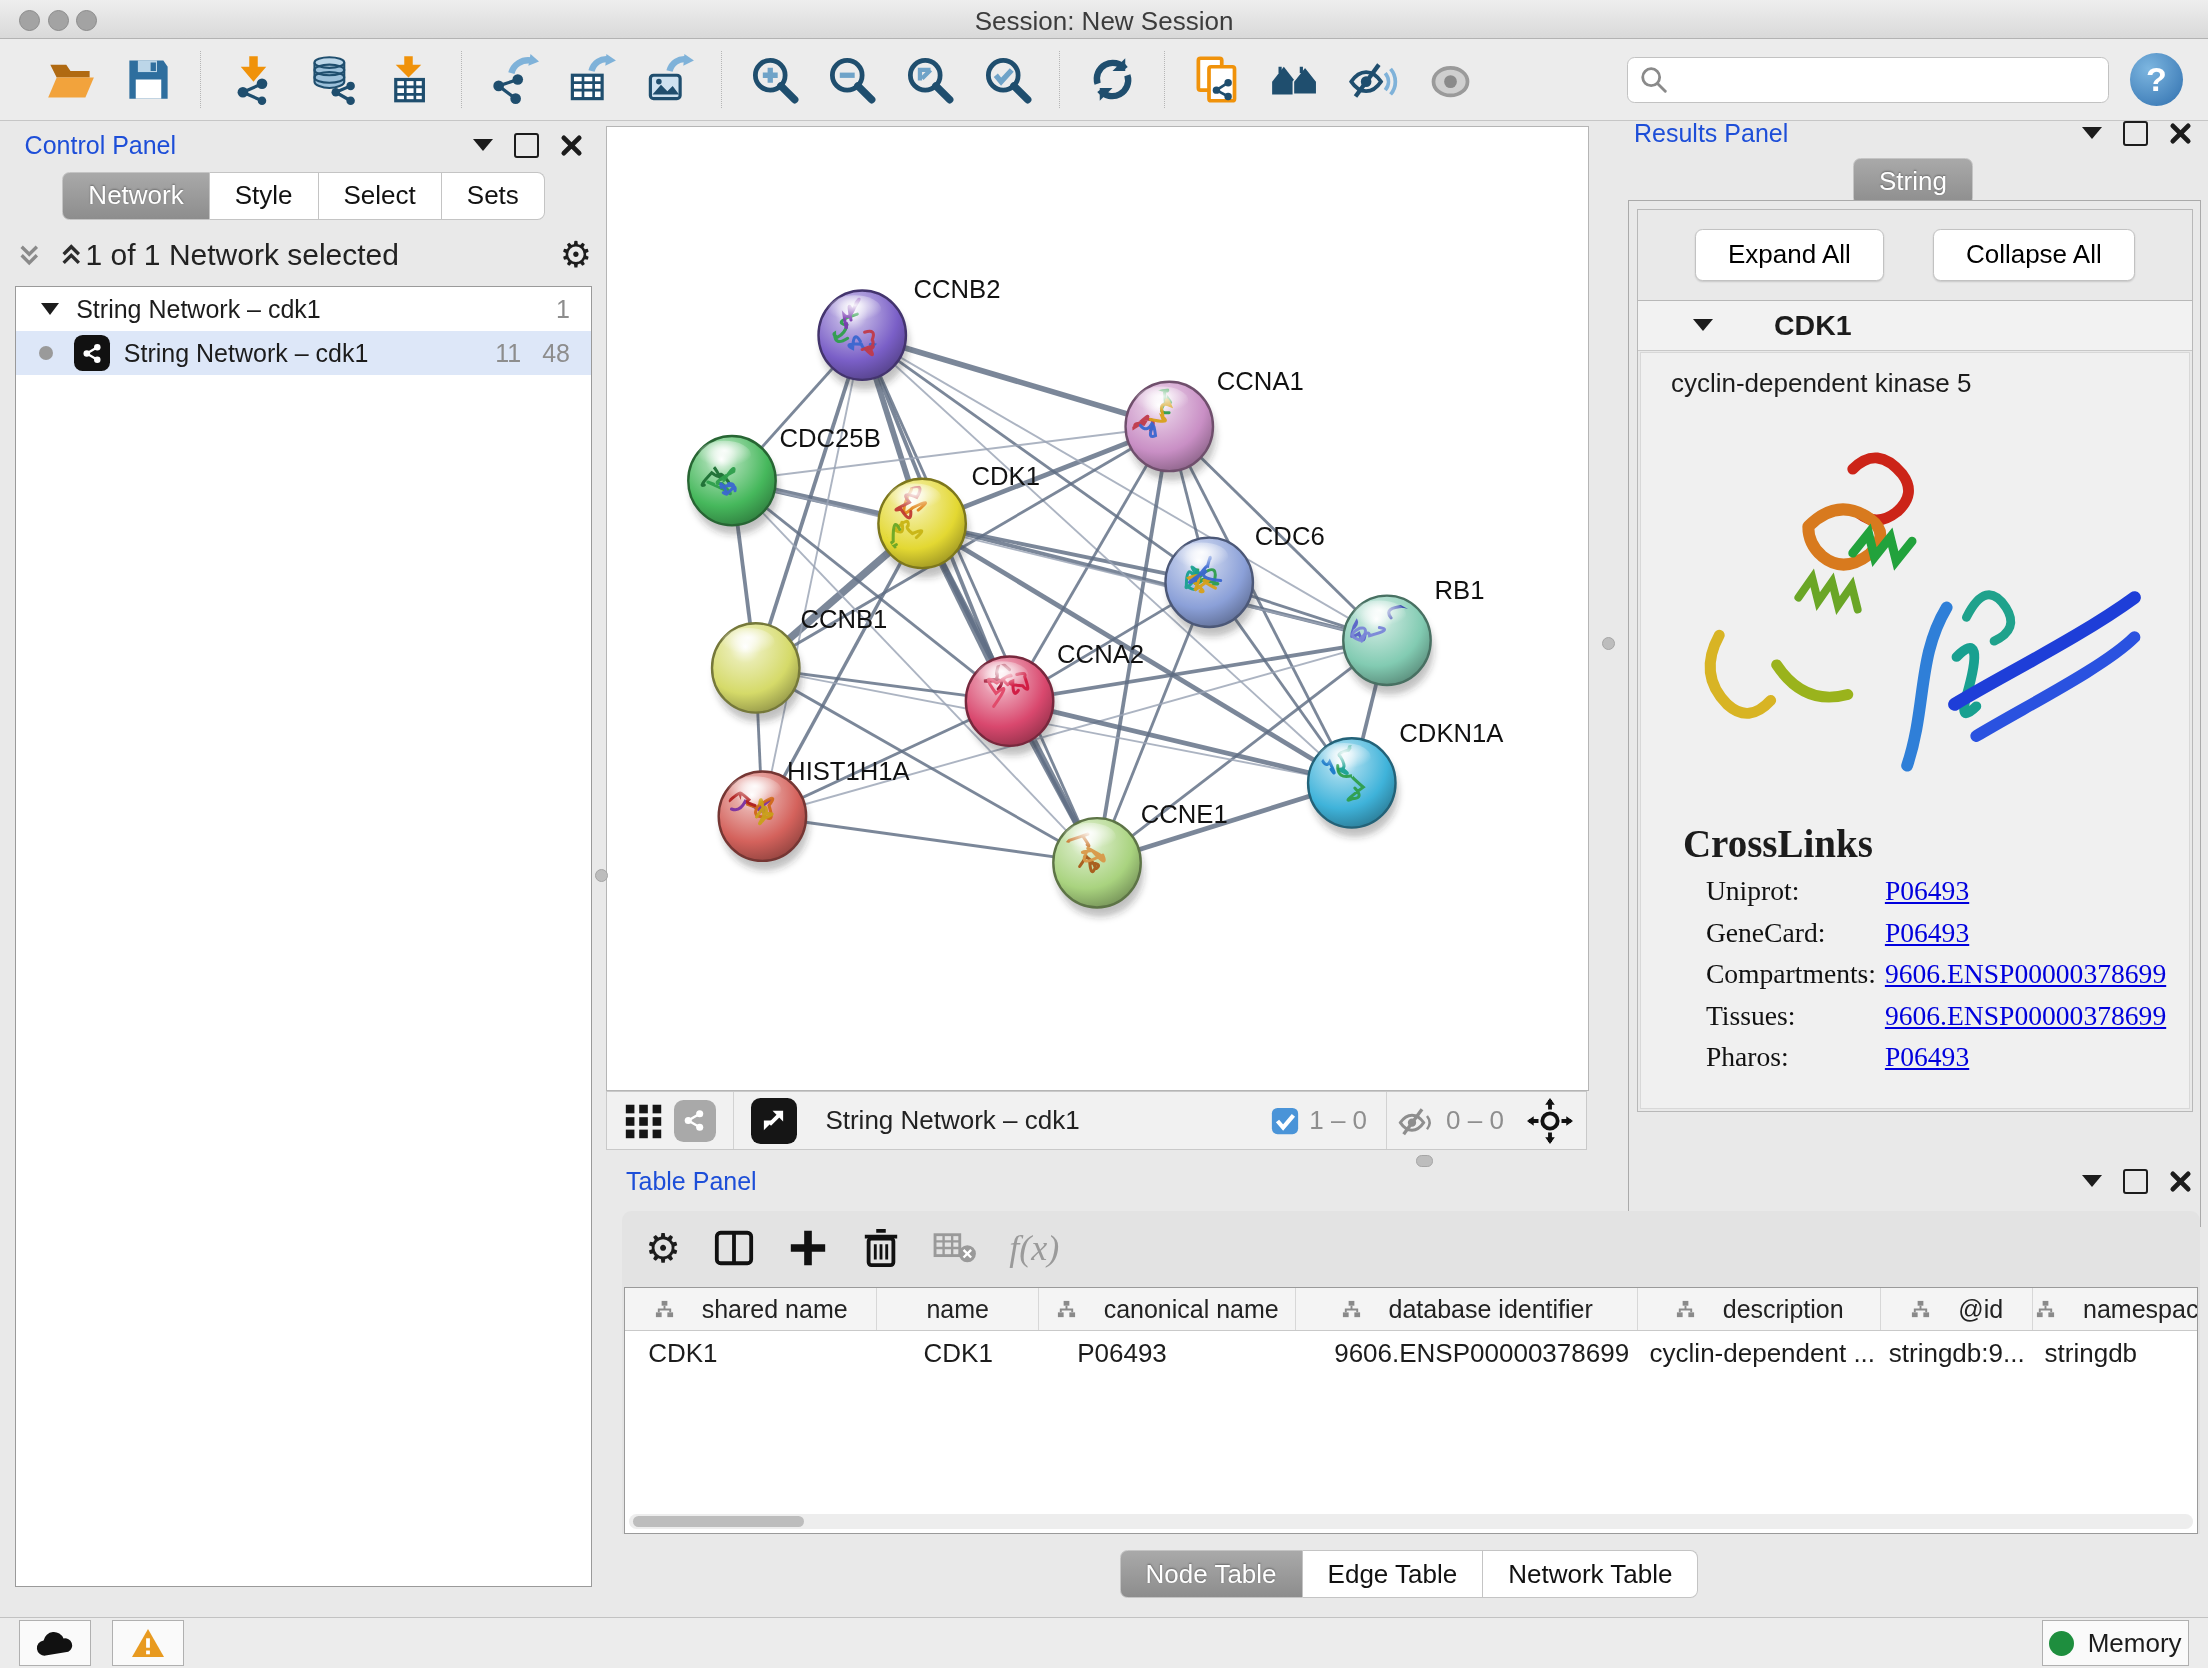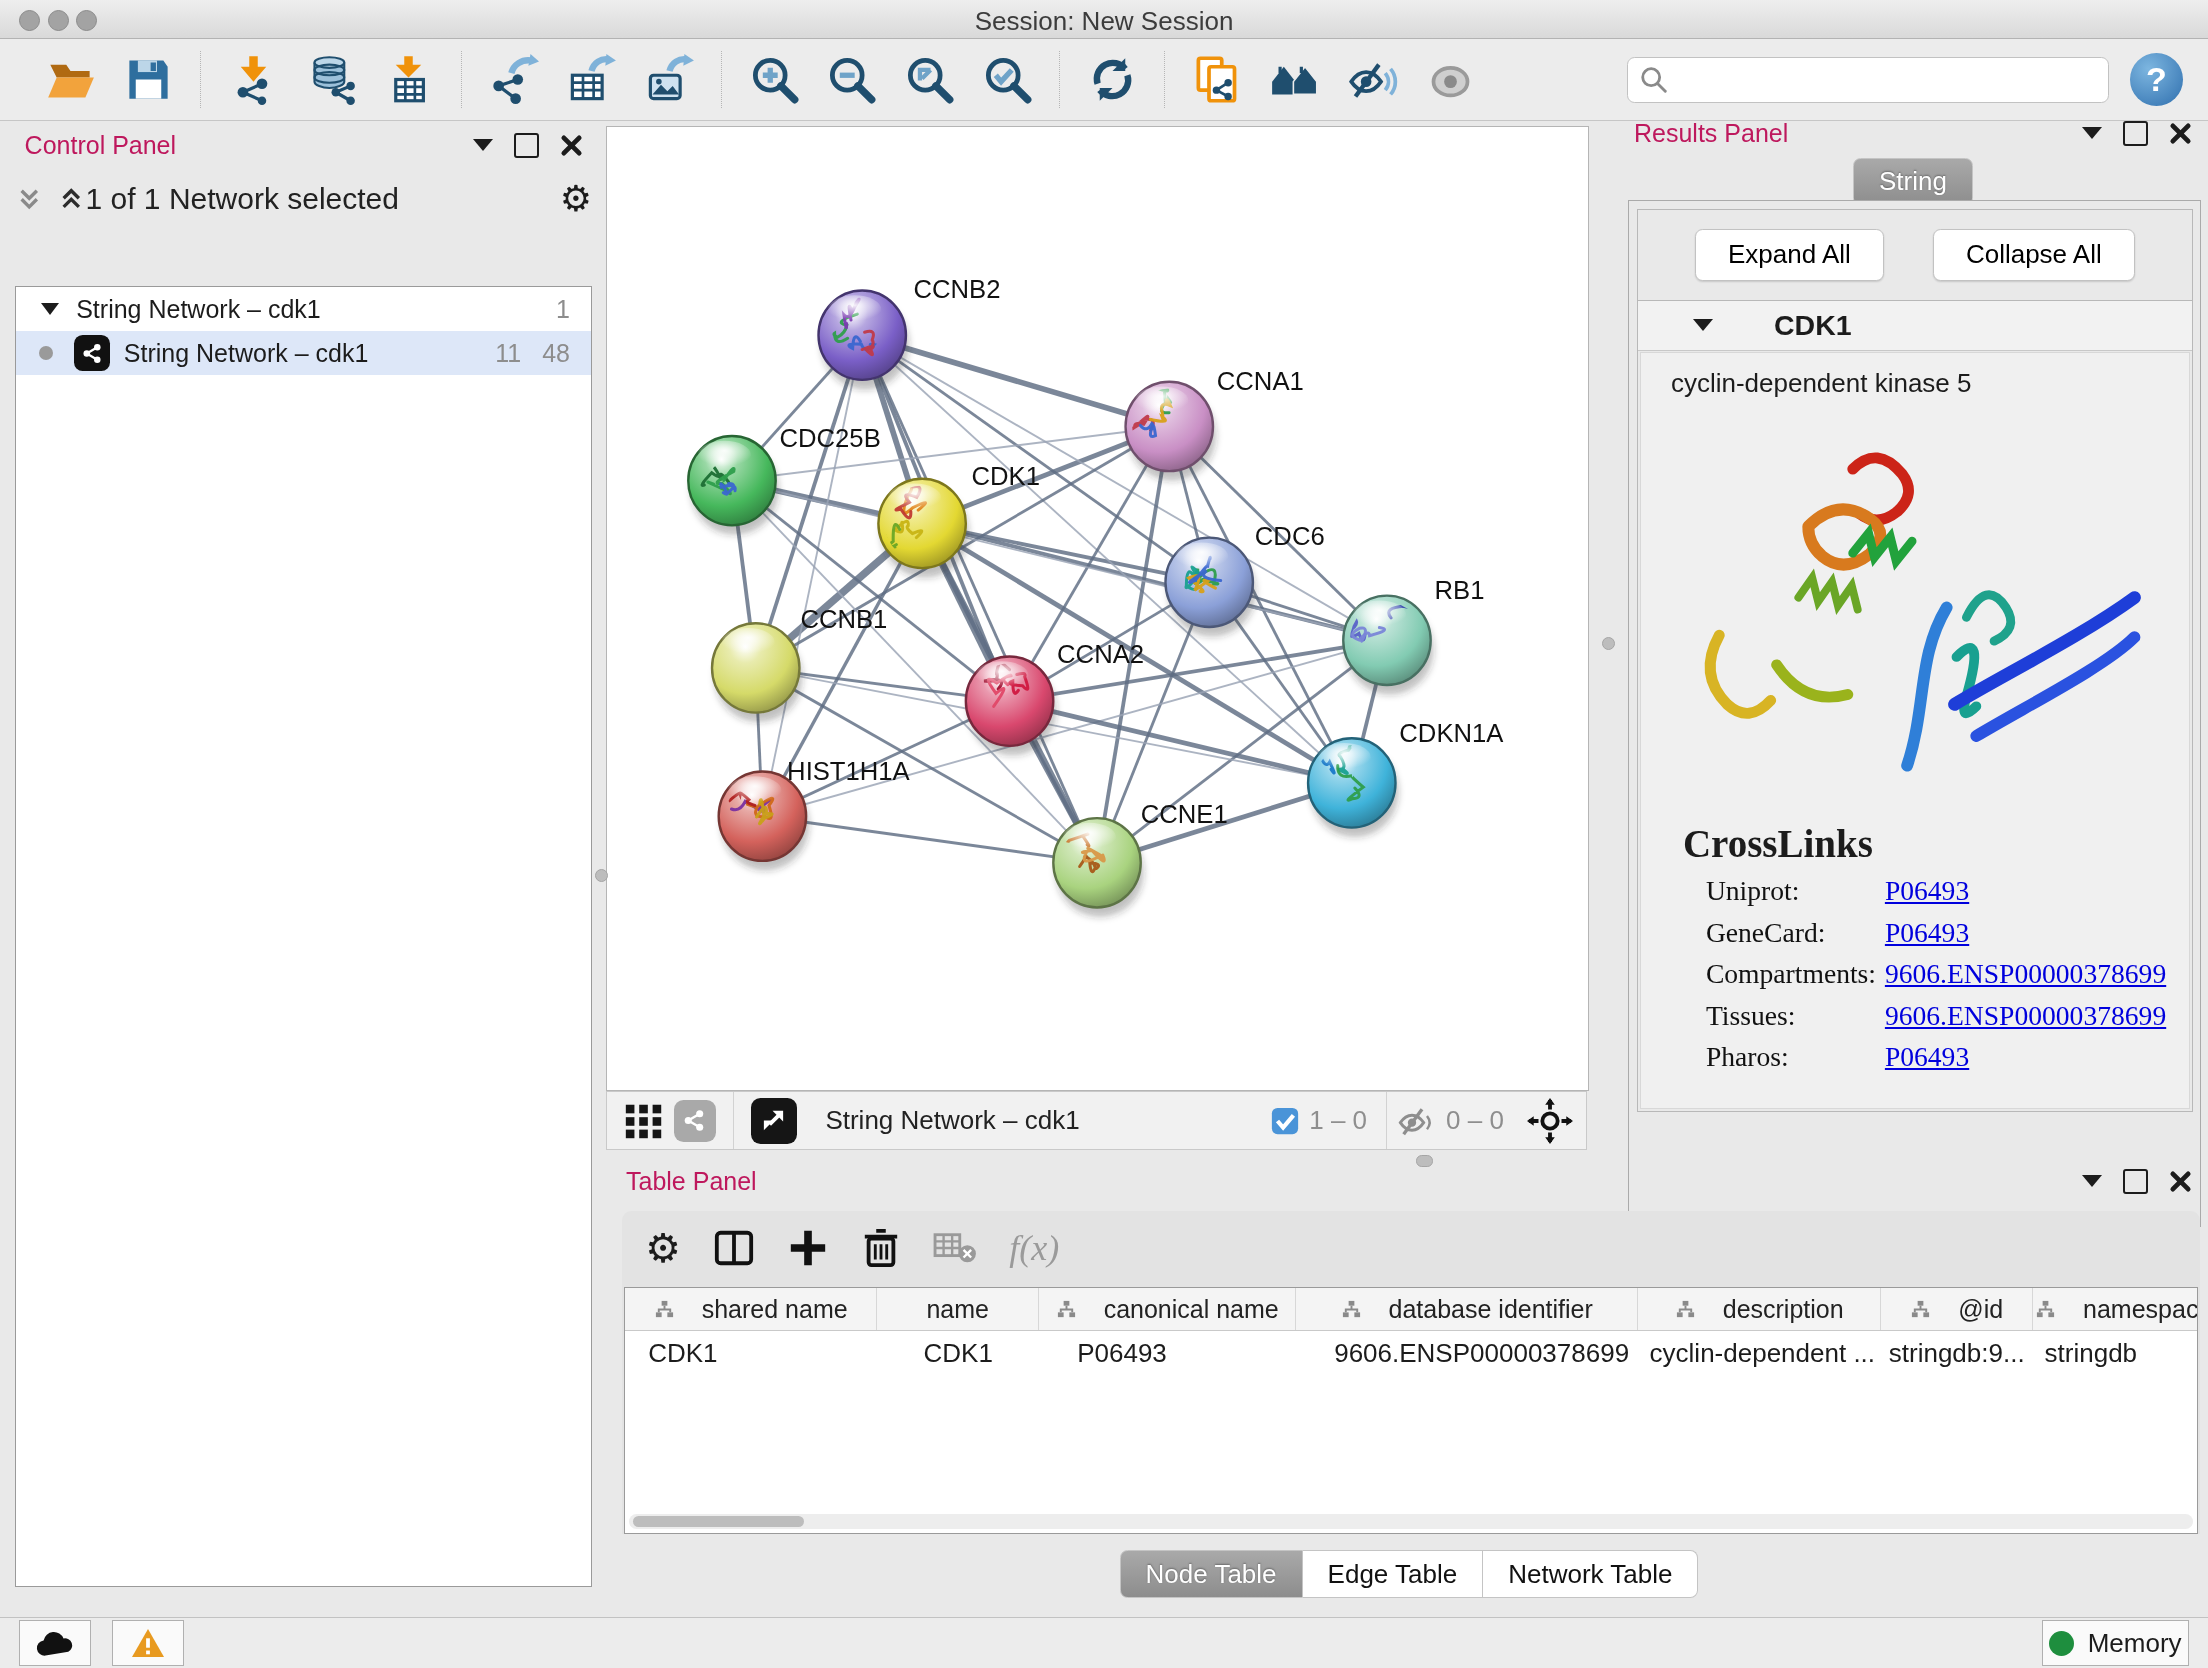--- a/index.html
+++ b/index.html
@@ -24,21 +24,21 @@
     background:radial-gradient(circle at 35% 30%,#7db6e0,#2f6fae);color:#fff;font-size:34px;font-weight:bold;
     display:flex;align-items:center;justify-content:center;}
   
   .ph-icons{display:flex;align-items:center;gap:21px;}
   .tri-down{width:0;height:0;border-left:10.5px solid transparent;border-right:10.5px solid transparent;
     border-top:12.4px solid #1c1c1c;}
   .float-box{width:21px;height:21px;border:2.9px solid #1c1c1c;border-radius:2.9px;}
   
   #control-panel{position:absolute;left:7.6px;top:126px;width:592px;height:1484px;}
   .panel-title-row{display:flex;align-items:center;height:38px;padding:0 17px;}
-  .panel-title{font-size:25px;color:#be185d;flex:1 1 auto;}
+  .panel-title{font-size:25px;color:#1d4ed8;flex:1 1 auto;}
   .tabs-row{display:flex;justify-content:center;margin-top:7.6px;}
   .seg-tab{font-size:26px;padding:7.6px 25px;background:#fff;border:1px solid #c4c4c4;border-left-width:0;
     color:#111;}
   .seg-tab:first-child{border-left-width:1px;border-radius:7.6px 0 0 7.6px;}
   .seg-tab:last-child{border-radius:0 7.6px 7.6px 0;}
   .seg-tab.active{background:linear-gradient(#a9a9a9,#8d8d8d);color:#fff;text-shadow:0 -1px 1.9px rgba(0,0,0,.35);}
   #cp-selrow{display:flex;align-items:center;margin:17px 7.6px 5.7px 7.6px;}
   #cp-selrow .status{flex:1 1 auto;text-align:left;font-size:30px;color:#222;}
   #cp-tree{position:absolute;left:7.6px;right:7.6px;top:160px;bottom:23px;background:#fff;border:1.9px solid #9a9a9a;}
   .tree-row{display:flex;align-items:center;height:44px;font-size:25px;}
@@ -244,20 +244,26 @@
   <div id="control-panel">
     <div class="panel-title-row">
       <span class="panel-title">Control Panel</span>
       <span class="ph-icons">
         <span class="tri-down"></span>
         <span class="float-box"></span>
         <svg width="23" height="23" viewBox="0 0 24 24">
             <path d="M4 4 20 20M20 4 4 20" stroke="#1c1c1c" stroke-width="5" stroke-linecap="round"></path>
           </svg>
       </span>
+    </div>
+    <div class="tabs-row">
+      <span class="seg-tab active">Network</span>
+      <span class="seg-tab">Style</span>
+      <span class="seg-tab">Select</span>
+      <span class="seg-tab">Sets</span>
     </div>
     <div id="cp-selrow">
       <svg width="28.5" height="28.5" viewBox="0 0 30 30">
           <path d="M7 6l8 8 8-8M7 15l8 8 8-8" fill="none" stroke="#8a8a8a" stroke-width="3.5"></path>
         </svg>
       <svg width="28.5" height="28.5" viewBox="0 0 30 30" style="margin-left:13.3px">
           <path d="M7 14l8-8 8 8M7 23l8-8 8 8" fill="none" stroke="#2c2c2c" stroke-width="3.5"></path>
         </svg>
       <span class="status">1 of 1 Network selected</span>
       <span class="glyph" style="font-family:'DejaVu Sans',sans-serif;font-size:36px;line-height:1;">⚙</span>

